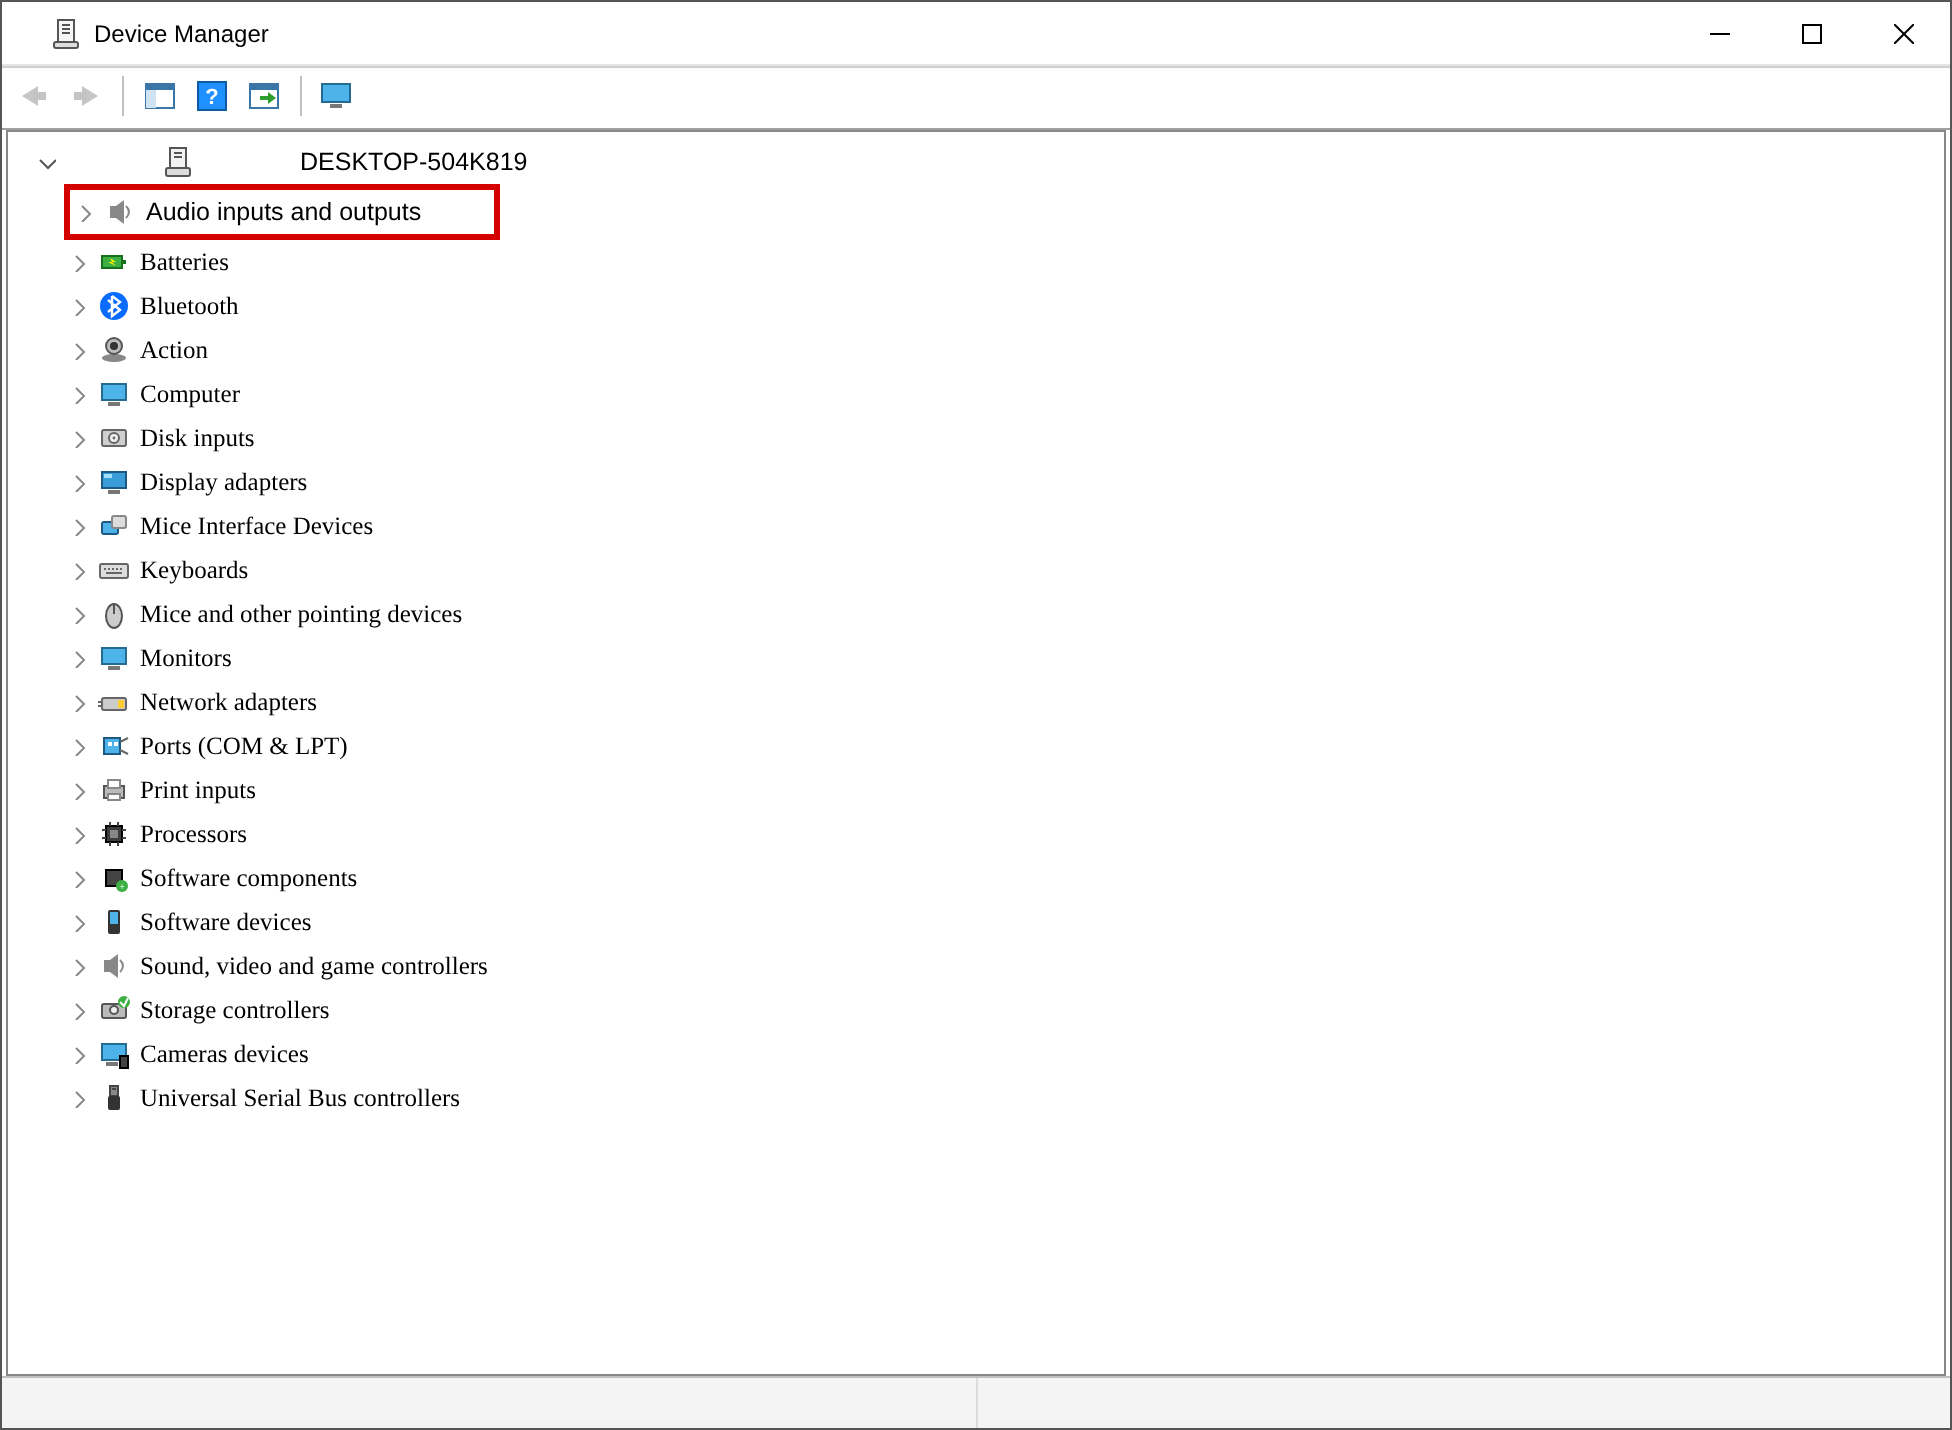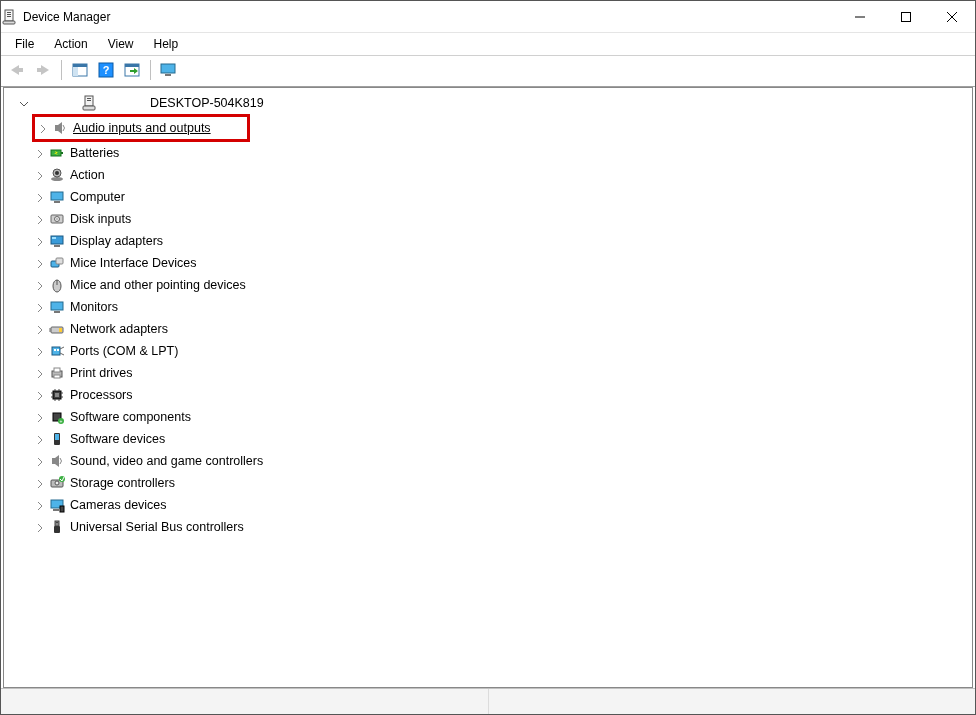--- a/index.html
+++ b/index.html
@@ -1,44 +1,44 @@
 <!DOCTYPE html>
 <html><head>
 <meta charset="utf-8">
 <style>
   * { box-sizing: border-box; }
   html, body { margin:0; padding:0; font-family: "Segoe UI", Tahoma, sans-serif; font-size:12px; color:#000; background:#fff; }
   .window { width:976px; height:715px; border:1px solid #555; display:flex; flex-direction:column; background:#fff; }
   
-  .titlebar { height:32px; display:flex; align-items:center; padding:0 0 0 0; border-bottom:1px solid #e5e5e5; }
+  .titlebar { height:32px; display:flex; align-items:center; padding:0 0 0 24px; border-bottom:1px solid #e5e5e5; }
   .titlebar .title-icon { width:16px; height:16px; margin-right:6px; display:flex; align-items:center; justify-content:center; }
   .titlebar .title { font-size:12px; flex:none; }
   .titlebar .spacer { flex:1; }
   .win-btns { display:flex; height:100%; }
   .win-btn { width:46px; height:100%; display:flex; align-items:center; justify-content:center; font-size:11px; }
   
   .menubar { display:flex; height:22px; align-items:center; padding:0 4px; font-size:12px; }
   .menu-item { padding:2px 10px; }
   
   .toolbar-wrap { border-top:1px solid #d0d0d0; border-bottom:1px solid #a0a0a0; padding:2px 4px 4px 4px; background:#fff; }
   .toolbar { display:flex; align-items:center; gap:2px; height:24px; }
   .tb-btn { width:24px; height:22px; border:1px solid transparent; display:flex; align-items:center; justify-content:center; }
   .tb-btn.disabled { opacity:0.45; }
   .tb-sep { width:1px; height:20px; background:#c0c0c0; margin:0 4px; }
   
   .main { flex:1; border:1px solid #888; margin:0 2px 0 2px; overflow:auto; background:#fff; position:relative; }
   .tree { padding:4px 0 4px 4px; font-size:12.5px; line-height:22px; }
   .node { display:flex; align-items:center; height:22px; white-space:nowrap; }
   .exp { width:14px; height:14px; display:flex; align-items:center; justify-content:center; color:#6a6a6a; font-size:10px; margin-right:0; }
   .root-row { padding-left:8px;gap:48px;}
-  .child-row { padding-left:24px; }
+  .child-row { padding-left:24px;font-family:Liberation Serif, serif; }
   .icon { width:18px; height:18px; display:flex; align-items:center; justify-content:center; margin:0 4px 0 2px; flex:none; }
   .label {}
   .highlight-box { border:3px solid #d40000; position:relative; width:218px; margin-left:24px; padding-left:0; }
-  .highlight-inner { display:flex; align-items:center; height:22px; padding-left:0;text-decoration:underline;}
+  .highlight-inner { display:flex; align-items:center; height:22px; padding-left:0;}
   
   .statusbar { height:26px; border-top:1px solid #c0c0c0; display:flex; }
   .statusbar .sec { flex:1; border-right:1px solid #dcdcdc; background:#f4f4f4; }
   .statusbar .sec:last-child { border-right:none; }
   svg { display:block; }
 </style>
 </head>
 <body>
 
 <div class="window">
@@ -68,26 +68,20 @@
         </div>
       <div class="win-btn close">
           <svg width="10" height="10">
             <line x1="0" y1="0" x2="10" y2="10" stroke="#000"></line>
             <line x1="10" y1="0" x2="0" y2="10" stroke="#000"></line>
           </svg>
         </div>
     </div>
   </div>
 
-  <div class="menubar">
-    <div class="menu-item">File</div>
-    <div class="menu-item">Action</div>
-    <div class="menu-item">View</div>
-    <div class="menu-item">Help</div>
-  </div>
 
   <div class="toolbar-wrap">
     <div class="toolbar">
       <div class="tb-btn disabled">
           <span>
             <svg width="16" height="12">
               <polygon points="10,1 2,6 10,11 10,8 14,8 14,4 10,4" fill="#808080"></polygon>
             </svg>
           </span>
         </div>
@@ -191,20 +185,34 @@
             <span class="label">Batteries</span>
           </div>
           <div class="node child-row">
             <span class="exp">
               <svg width="9" height="9">
                 <polyline points="3,1 7,5 3,9" fill="none" stroke="#888"></polyline>
               </svg>
             </span>
             <span class="icon">
               <svg width="16" height="16" viewBox="0 0 16 16">
+                <circle cx="8" cy="8" r="7" fill="#0a6cff"></circle>
+                <path d="M7 3 L7 13 L11 10 L5 5 M7 3 L11 6 L5 11" fill="none" stroke="#fff" stroke-width="1.2"></path>
+              </svg>
+            </span>
+            <span class="label">Bluetooth</span>
+          </div>
+          <div class="node child-row">
+            <span class="exp">
+              <svg width="9" height="9">
+                <polyline points="3,1 7,5 3,9" fill="none" stroke="#888"></polyline>
+              </svg>
+            </span>
+            <span class="icon">
+              <svg width="16" height="16" viewBox="0 0 16 16">
                 <ellipse cx="8" cy="12" rx="6" ry="2" fill="#888"></ellipse>
                 <circle cx="8" cy="6" r="4" fill="#bbb" stroke="#555"></circle>
                 <circle cx="8" cy="6" r="2" fill="#333"></circle>
               </svg>
             </span>
             <span class="label">Action</span>
           </div>
           <div class="node child-row">
             <span class="exp">
               <svg width="9" height="9">
@@ -255,20 +263,39 @@
                 <polyline points="3,1 7,5 3,9" fill="none" stroke="#888"></polyline>
               </svg>
             </span>
             <span class="icon">
               <svg width="16" height="16" viewBox="0 0 16 16">
                 <rect x="2" y="6" width="8" height="6" rx="1" fill="#4eb3e8" stroke="#1a5a84"></rect>
                 <rect x="7" y="3" width="7" height="6" rx="1" fill="#ddd" stroke="#888"></rect>
               </svg>
             </span>
             <span class="label">Mice Interface Devices</span>
+          </div>
+          <div class="node child-row">
+            <span class="exp">
+              <svg width="9" height="9">
+                <polyline points="3,1 7,5 3,9" fill="none" stroke="#888"></polyline>
+              </svg>
+            </span>
+            <span class="icon">
+              <svg width="16" height="16" viewBox="0 0 16 16">
+                <rect x="1" y="5" width="14" height="7" rx="1" fill="#ddd" stroke="#666"></rect>
+                <rect x="3" y="7" width="1" height="1" fill="#666"></rect>
+                <rect x="5" y="7" width="1" height="1" fill="#666"></rect>
+                <rect x="7" y="7" width="1" height="1" fill="#666"></rect>
+                <rect x="9" y="7" width="1" height="1" fill="#666"></rect>
+                <rect x="11" y="7" width="1" height="1" fill="#666"></rect>
+                <rect x="4" y="9" width="8" height="1" fill="#666"></rect>
+              </svg>
+            </span>
+            <span class="label">Keyboards</span>
           </div>
           <div class="node child-row">
             <span class="exp">
               <svg width="9" height="9">
                 <polyline points="3,1 7,5 3,9" fill="none" stroke="#888"></polyline>
               </svg>
             </span>
             <span class="icon">
               <svg width="16" height="16" viewBox="0 0 16 16">
                 <ellipse cx="8" cy="9" rx="4" ry="6" fill="#ccc" stroke="#555"></ellipse>
@@ -330,21 +357,21 @@
                 <polyline points="3,1 7,5 3,9" fill="none" stroke="#888"></polyline>
               </svg>
             </span>
             <span class="icon">
               <svg width="16" height="16" viewBox="0 0 16 16">
                 <rect x="3" y="6" width="10" height="6" fill="#bbb" stroke="#555"></rect>
                 <rect x="5" y="3" width="6" height="4" fill="#fff" stroke="#888"></rect>
                 <rect x="5" y="10" width="6" height="3" fill="#fff" stroke="#888"></rect>
               </svg>
             </span>
-            <span class="label">Print drives</span>
+            <span class="label">Print inputs</span>
           </div>
           <div class="node child-row">
             <span class="exp">
               <svg width="9" height="9">
                 <polyline points="3,1 7,5 3,9" fill="none" stroke="#888"></polyline>
               </svg>
             </span>
             <span class="icon">
               <svg width="16" height="16" viewBox="0 0 16 16">
                 <rect x="4" y="4" width="8" height="8" fill="#3d3d3d" stroke="#000"></rect>

